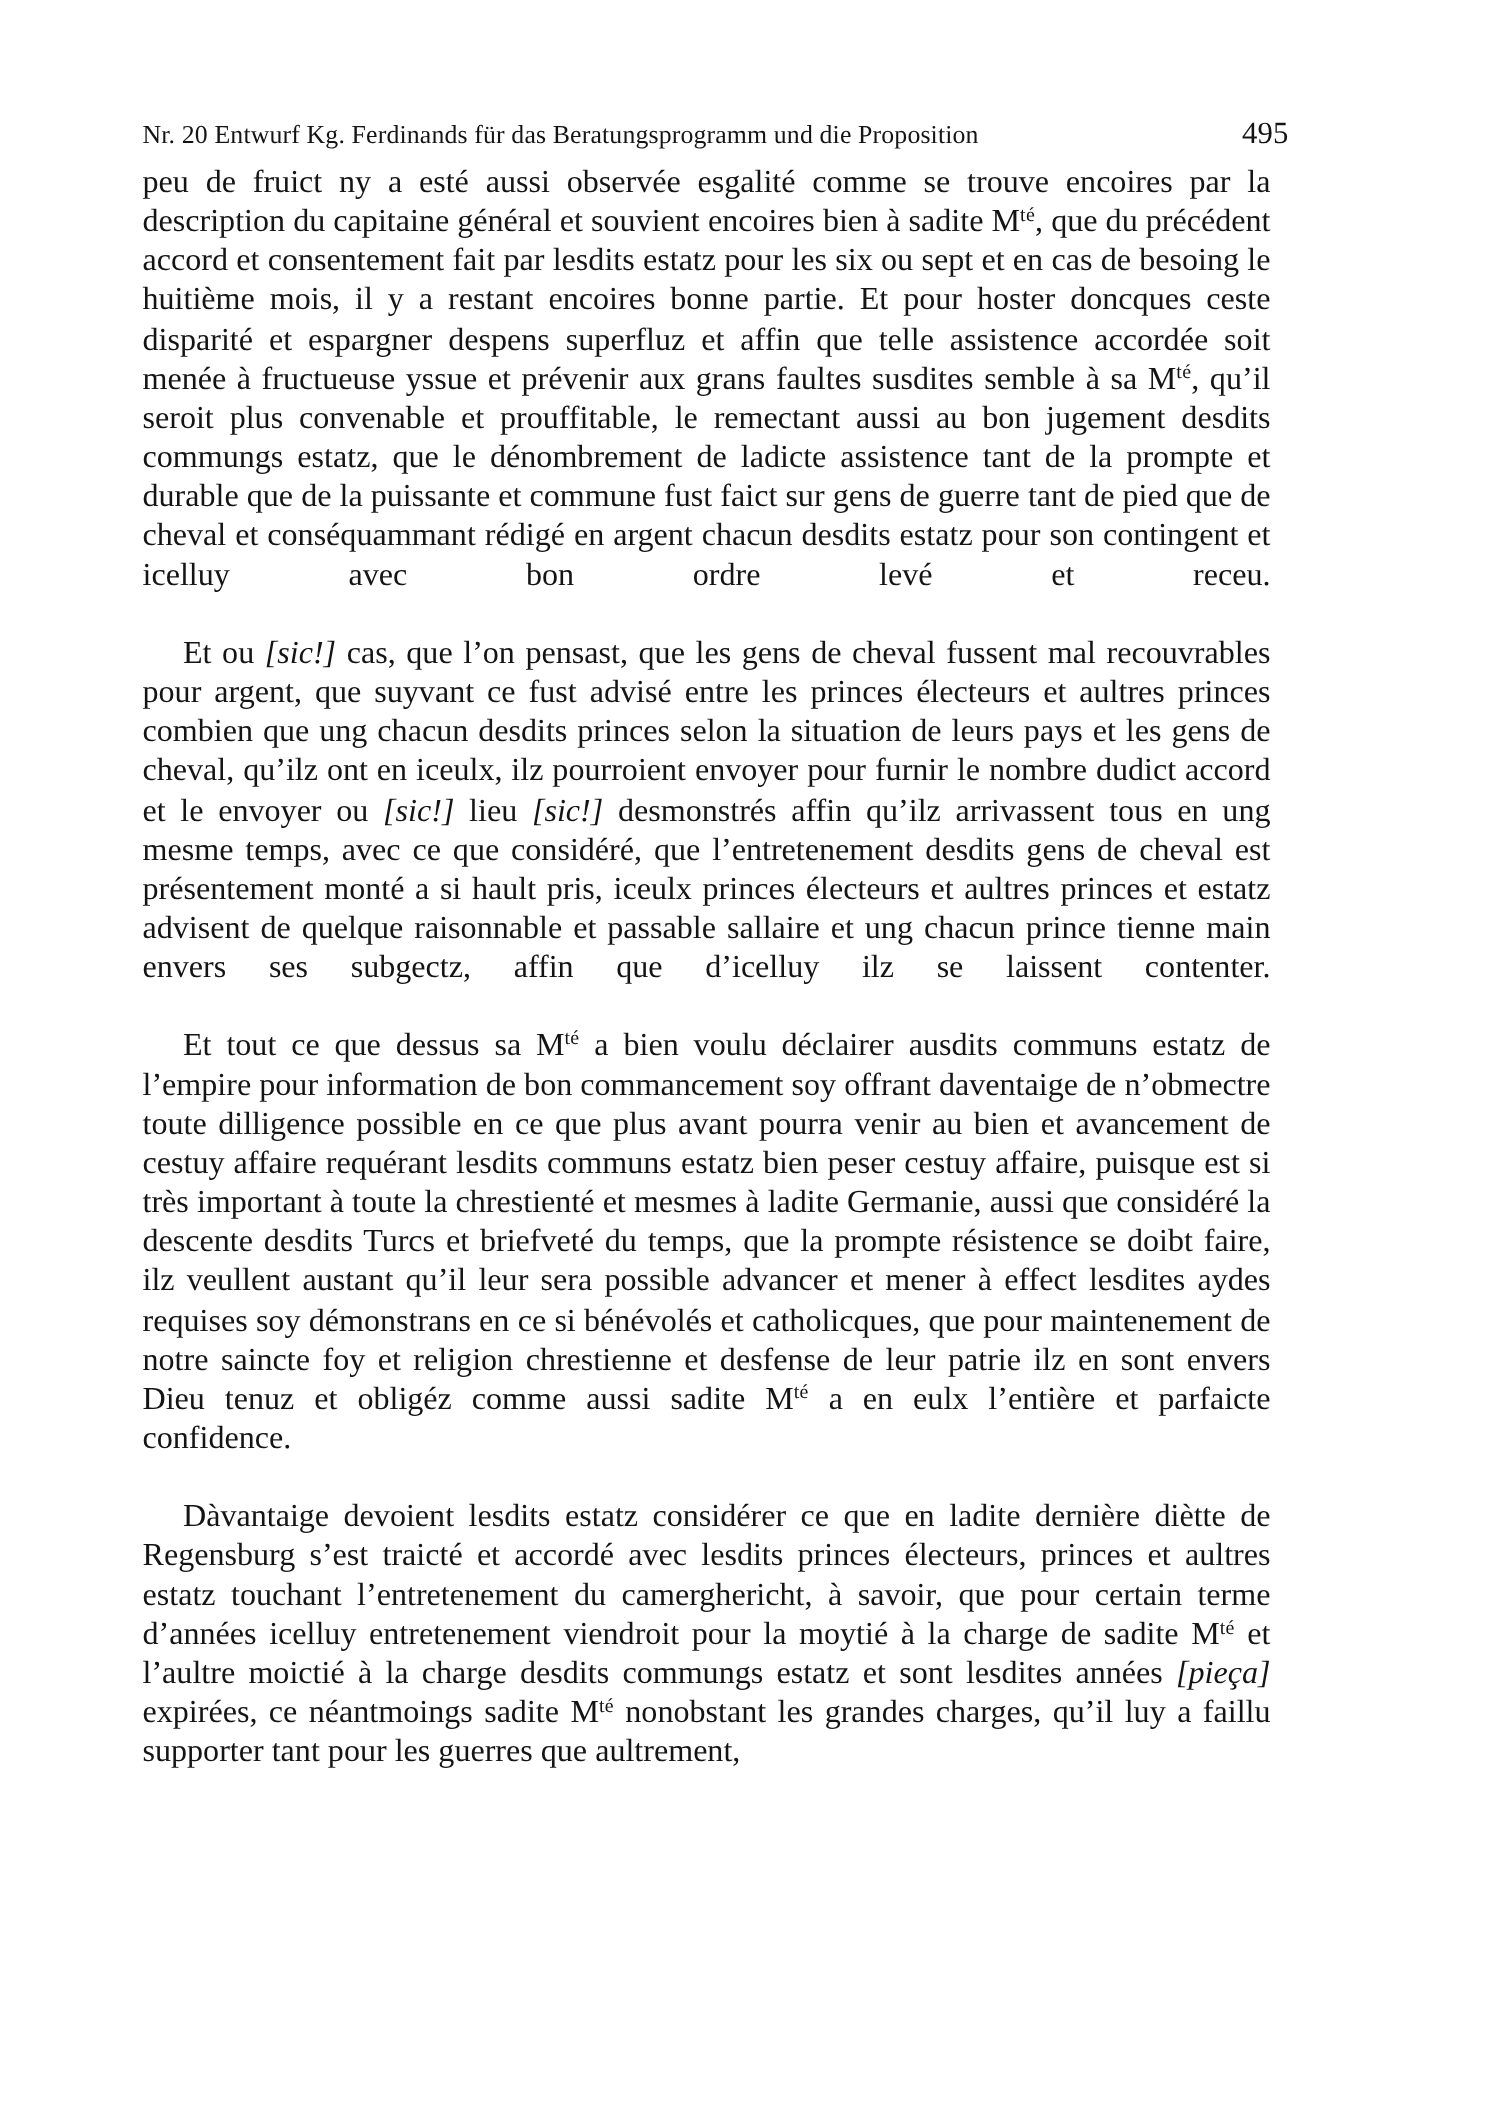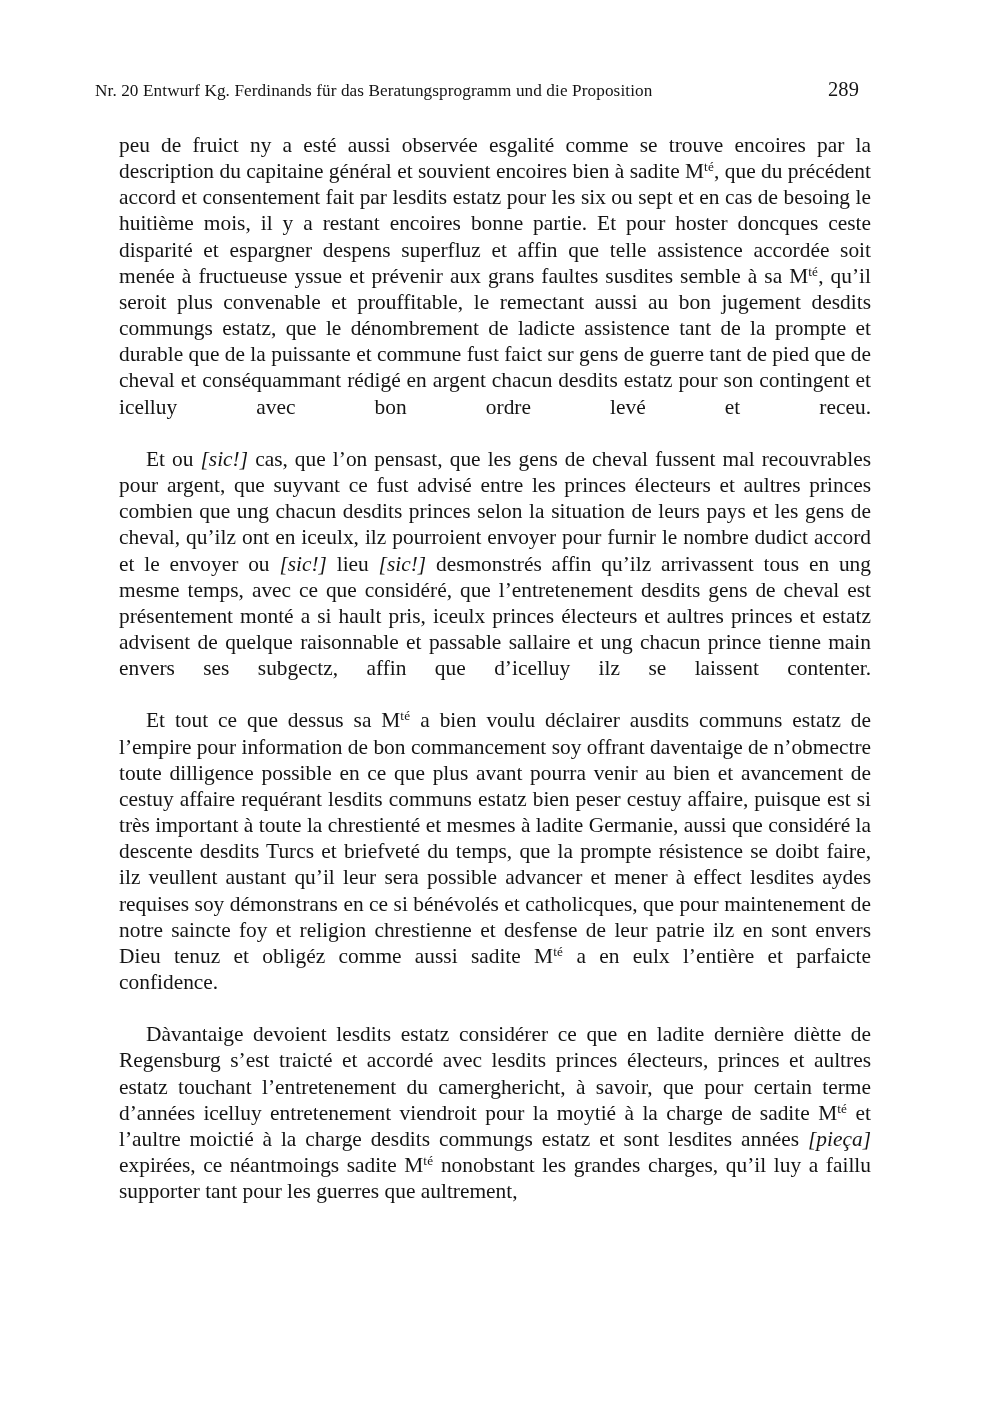--- a/index.html
+++ b/index.html
@@ -37,23 +37,22 @@
   }
   .running-head .rh-folio {
     font-size: 20.5px;
     padding-left: 14px;
   }
 
   
   .textblock {
     position: absolute;
     left: 95px;
-    top: 132px;
+    top: 108px;
     width: 752px;
-    margin-left: 24px;
   }
   .para {
     margin: 0;
     font-size: 21.4px;
     line-height: 26.15px;
     text-align: justify;
     text-justify: inter-word;
     hyphens: manual;
     -webkit-hyphens: manual;
     text-indent: 0;
@@ -81,21 +80,21 @@
     font-style: italic;
   }
 </style>
 </head>
 <body>
 
 <div class="page">
 
   <div class="running-head">
     <span class="rh-title">Nr. 20 Entwurf Kg. Ferdinands für das Beratungsprogramm und die Proposition</span>
-    <span class="rh-folio">289</span>
+    <span class="rh-folio">495</span>
   </div>
 
   <div class="textblock" id="textblock">
       <p class="para"><span>peu de fruict ny a esté aussi observée esgalité comme se trouve encoires par la description du capitaine général et souvient encoires bien à sadite M</span><sup class="sup">té</sup><span>, que du précédent accord et consentement fait par lesdits estatz pour les six ou sept et en cas de besoing le huitième mois, il y a restant encoires bonne partie. Et pour hoster doncques ceste disparité et espargner despens superfluz et affin que telle assistence accordée soit menée à fructueuse yssue et prévenir aux grans faultes susdites semble à sa M</span><sup class="sup">té</sup><span>, qu’il seroit plus convenable et prouffitable, le remectant aussi au bon jugement desdits commungs estatz, que le dénombrement de ladicte assistence tant de la prompte et durable que de la puissante et commune fust faict sur gens de guerre tant de pied que de cheval et conséquammant rédigé en argent chacun desdits estatz pour son contingent et icelluy avec bon ordre levé et receu.</span></p>
       <p class="para indented"><span>Et ou </span><i class="sic">[sic!]</i><span> cas, que l’on pensast, que les gens de cheval fussent mal recouvrables pour argent, que suyvant ce fust advisé entre les princes électeurs et aultres princes combien que ung chacun desdits princes selon la situation de leurs pays et les gens de cheval, qu’ilz ont en iceulx, ilz pourroient envoyer pour furnir le nombre dudict accord et le envoyer ou </span><i class="sic">[sic!]</i><span> lieu </span><i class="sic">[sic!]</i><span> desmonstrés affin qu’ilz arrivassent tous en ung mesme temps, avec ce que considéré, que l’entretenement desdits gens de cheval est présentement monté a si hault pris, iceulx princes électeurs et aultres princes et estatz advisent de quelque raisonnable et passable sallaire et ung chacun prince tienne main envers ses subgectz, affin que d’icelluy ilz se laissent contenter.</span></p>
       <p class="para indented"><span>Et tout ce que dessus sa M</span><sup class="sup">té</sup><span> a bien voulu déclairer ausdits communs estatz de l’empire pour information de bon commancement soy offrant daventaige de n’obmectre toute dilligence possible en ce que plus avant pourra venir au bien et avancement de cestuy affaire requérant lesdits communs estatz bien peser cestuy affaire, puisque est si très important à toute la chrestienté et mesmes à ladite Germanie, aussi que considéré la descente desdits Turcs et briefveté du temps, que la prompte résistence se doibt faire, ilz veullent austant qu’il leur sera possible advancer et mener à effect lesdites aydes requises soy démonstrans en ce si bénévolés et catholicques, que pour maintenement de notre saincte foy et religion chrestienne et desfense de leur patrie ilz en sont envers Dieu tenuz et obligéz comme aussi sadite M</span><sup class="sup">té</sup><span> a en eulx l’entière et parfaicte confidence.</span></p>
       <p class="para indented nolastjust"><span>Dàvantaige devoient lesdits estatz considérer ce que en ladite dernière diètte de Regensburg s’est traicté et accordé avec lesdits princes électeurs, princes et aultres estatz touchant l’entretenement du camerghericht, à savoir, que pour certain terme d’années icelluy entretenement viendroit pour la moytié à la charge de sadite M</span><sup class="sup">té</sup><span> et l’aultre moictié à la charge desdits commungs estatz et sont lesdites années </span><i class="sic">[pieça]</i><span> expirées, ce néantmoings sadite M</span><sup class="sup">té</sup><span> nonobstant les grandes charges, qu’il luy a faillu supporter tant pour les guerres que aultrement,</span></p>
     </div>
 
 </div>

